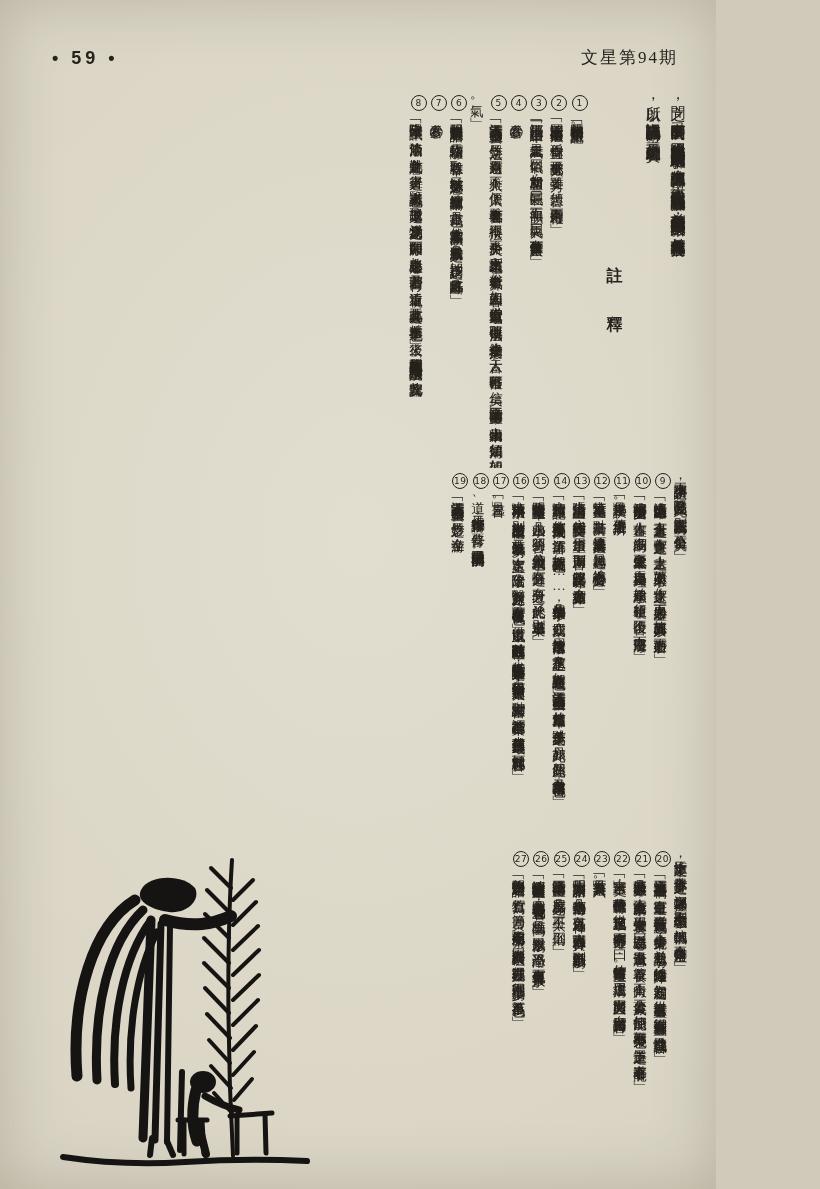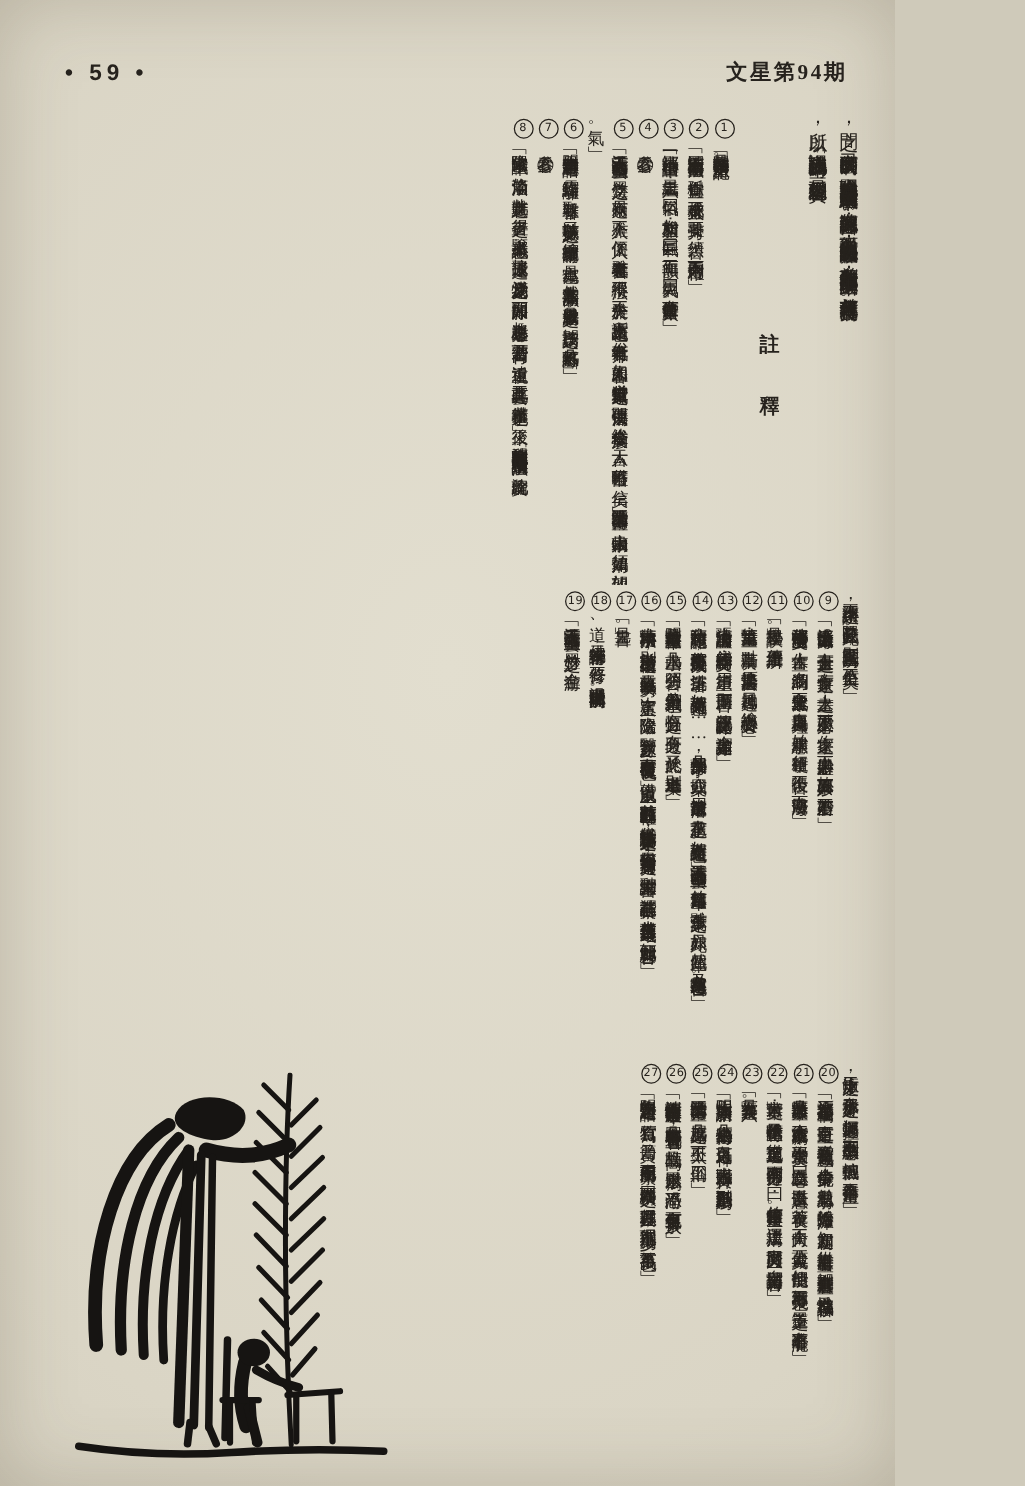--- a/index.html
+++ b/index.html
@@ -15,21 +15,21 @@
     box-shadow:inset 0 0 60px rgba(90,80,60,.25);
   }
   
   .hdr-left{
     position:absolute;left:52px;top:48px;
     font-family:"Liberation Sans","DejaVu Sans",sans-serif;
     font-size:18px;font-weight:bold;letter-spacing:4px;color:#26221d;
   }
   .hdr-right{
     position:absolute;right:38px;top:46px;
-    font-size:17px;font-weight:bold;letter-spacing:2px;color:#26221d;
+    font-size:17px;font-weight:normal;letter-spacing:2px;color:#26221d;
   }
   
   .band{
     position:absolute;
     writing-mode:vertical-rl;
     text-orientation:upright;
     overflow:hidden;
     letter-spacing:.5px;
   }
   #band1{top:94px;right:26px;width:752px;height:374px;}

